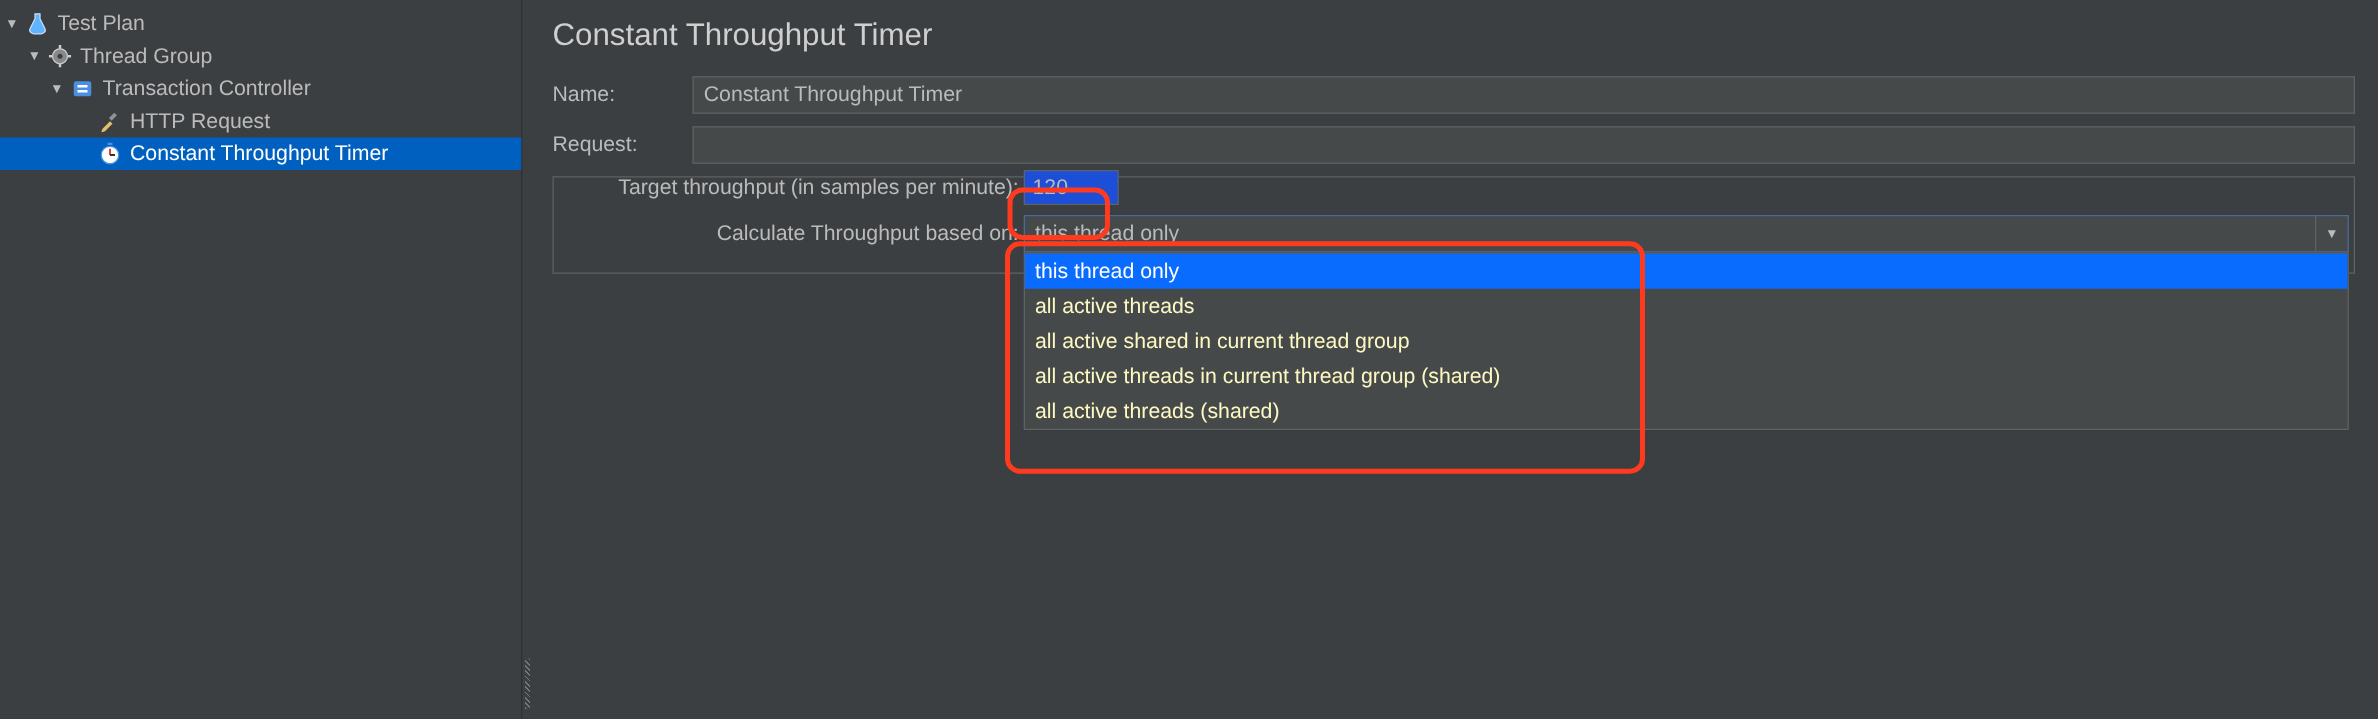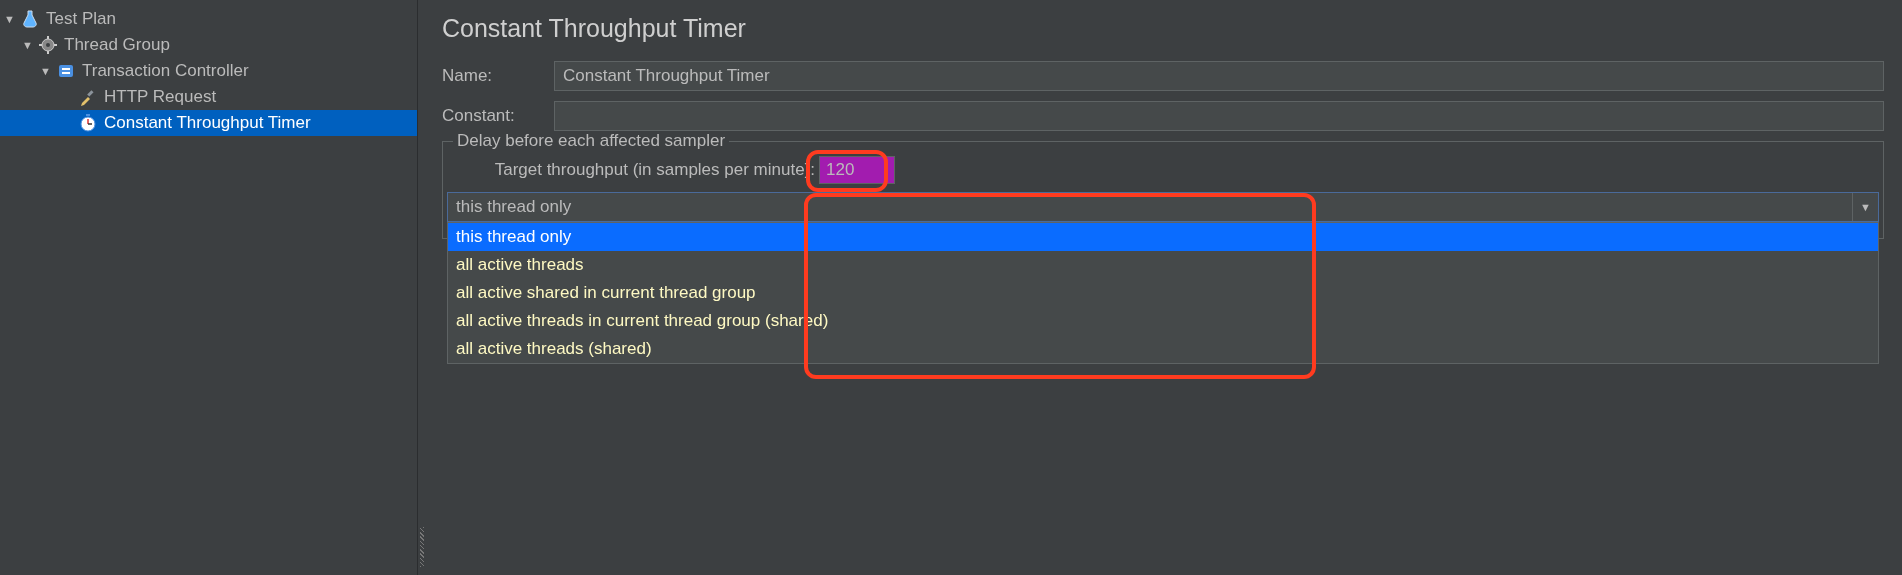--- a/index.html
+++ b/index.html
@@ -116,21 +116,21 @@
 }
 .fs-label {
   width: 372px;
   text-align:right;
   padding-right:4px;
   font-size:17px;
 }
 .fs-input {
   width: 76px;
   height: 28px;
-  background:#a21caf;
+  background:#1d4ed8;
   border:1px solid #5e6364;
   color:#bbbbbb;
   padding:0 6px;
   font-size:17px;
 }
 .fs-input + .fs-rest {
   flex:1;
   height:28px;
   background:transparent;
 }
@@ -260,35 +260,35 @@
 
 <div class="main-panel" style="position:relative;">
   <div class="panel-title">Constant Throughput Timer</div>
 
   <div class="form-row">
     <div class="form-label">Name:</div>
     <input class="form-input" value="Constant Throughput Timer" style="">
   </div>
 
   <div class="form-row">
-    <div class="form-label">Constant:</div>
+    <div class="form-label">Request:</div>
     <input class="form-input" value="" style="">
   </div>
 
   <div class="fieldset">
-    <span class="fieldset-legend">Delay before each affected sampler</span>
     <div class="fieldset-body">
 
       <div class="fs-row" style="position:relative;">
         <div class="fs-label">Target throughput (in samples per minute):</div>
         <input class="fs-input" value="120" style="">
         <div class="fs-rest"></div>
       </div>
 
       <div class="fs-row" style="position:relative;">
+        <div class="fs-label">Calculate Throughput based on:</div>
         <div class="combo-wrap">
           <div class="combo">
             <div class="combo-text">this thread only</div>
             <div class="combo-btn">▼</div>
           </div>
           <div class="dropdown">
             <div class="dropdown-item selected">this thread only</div>
             <div class="dropdown-item">all active threads</div>
             <div class="dropdown-item">all active shared in current thread group</div>
             <div class="dropdown-item">all active threads in current thread group (shared)</div>

